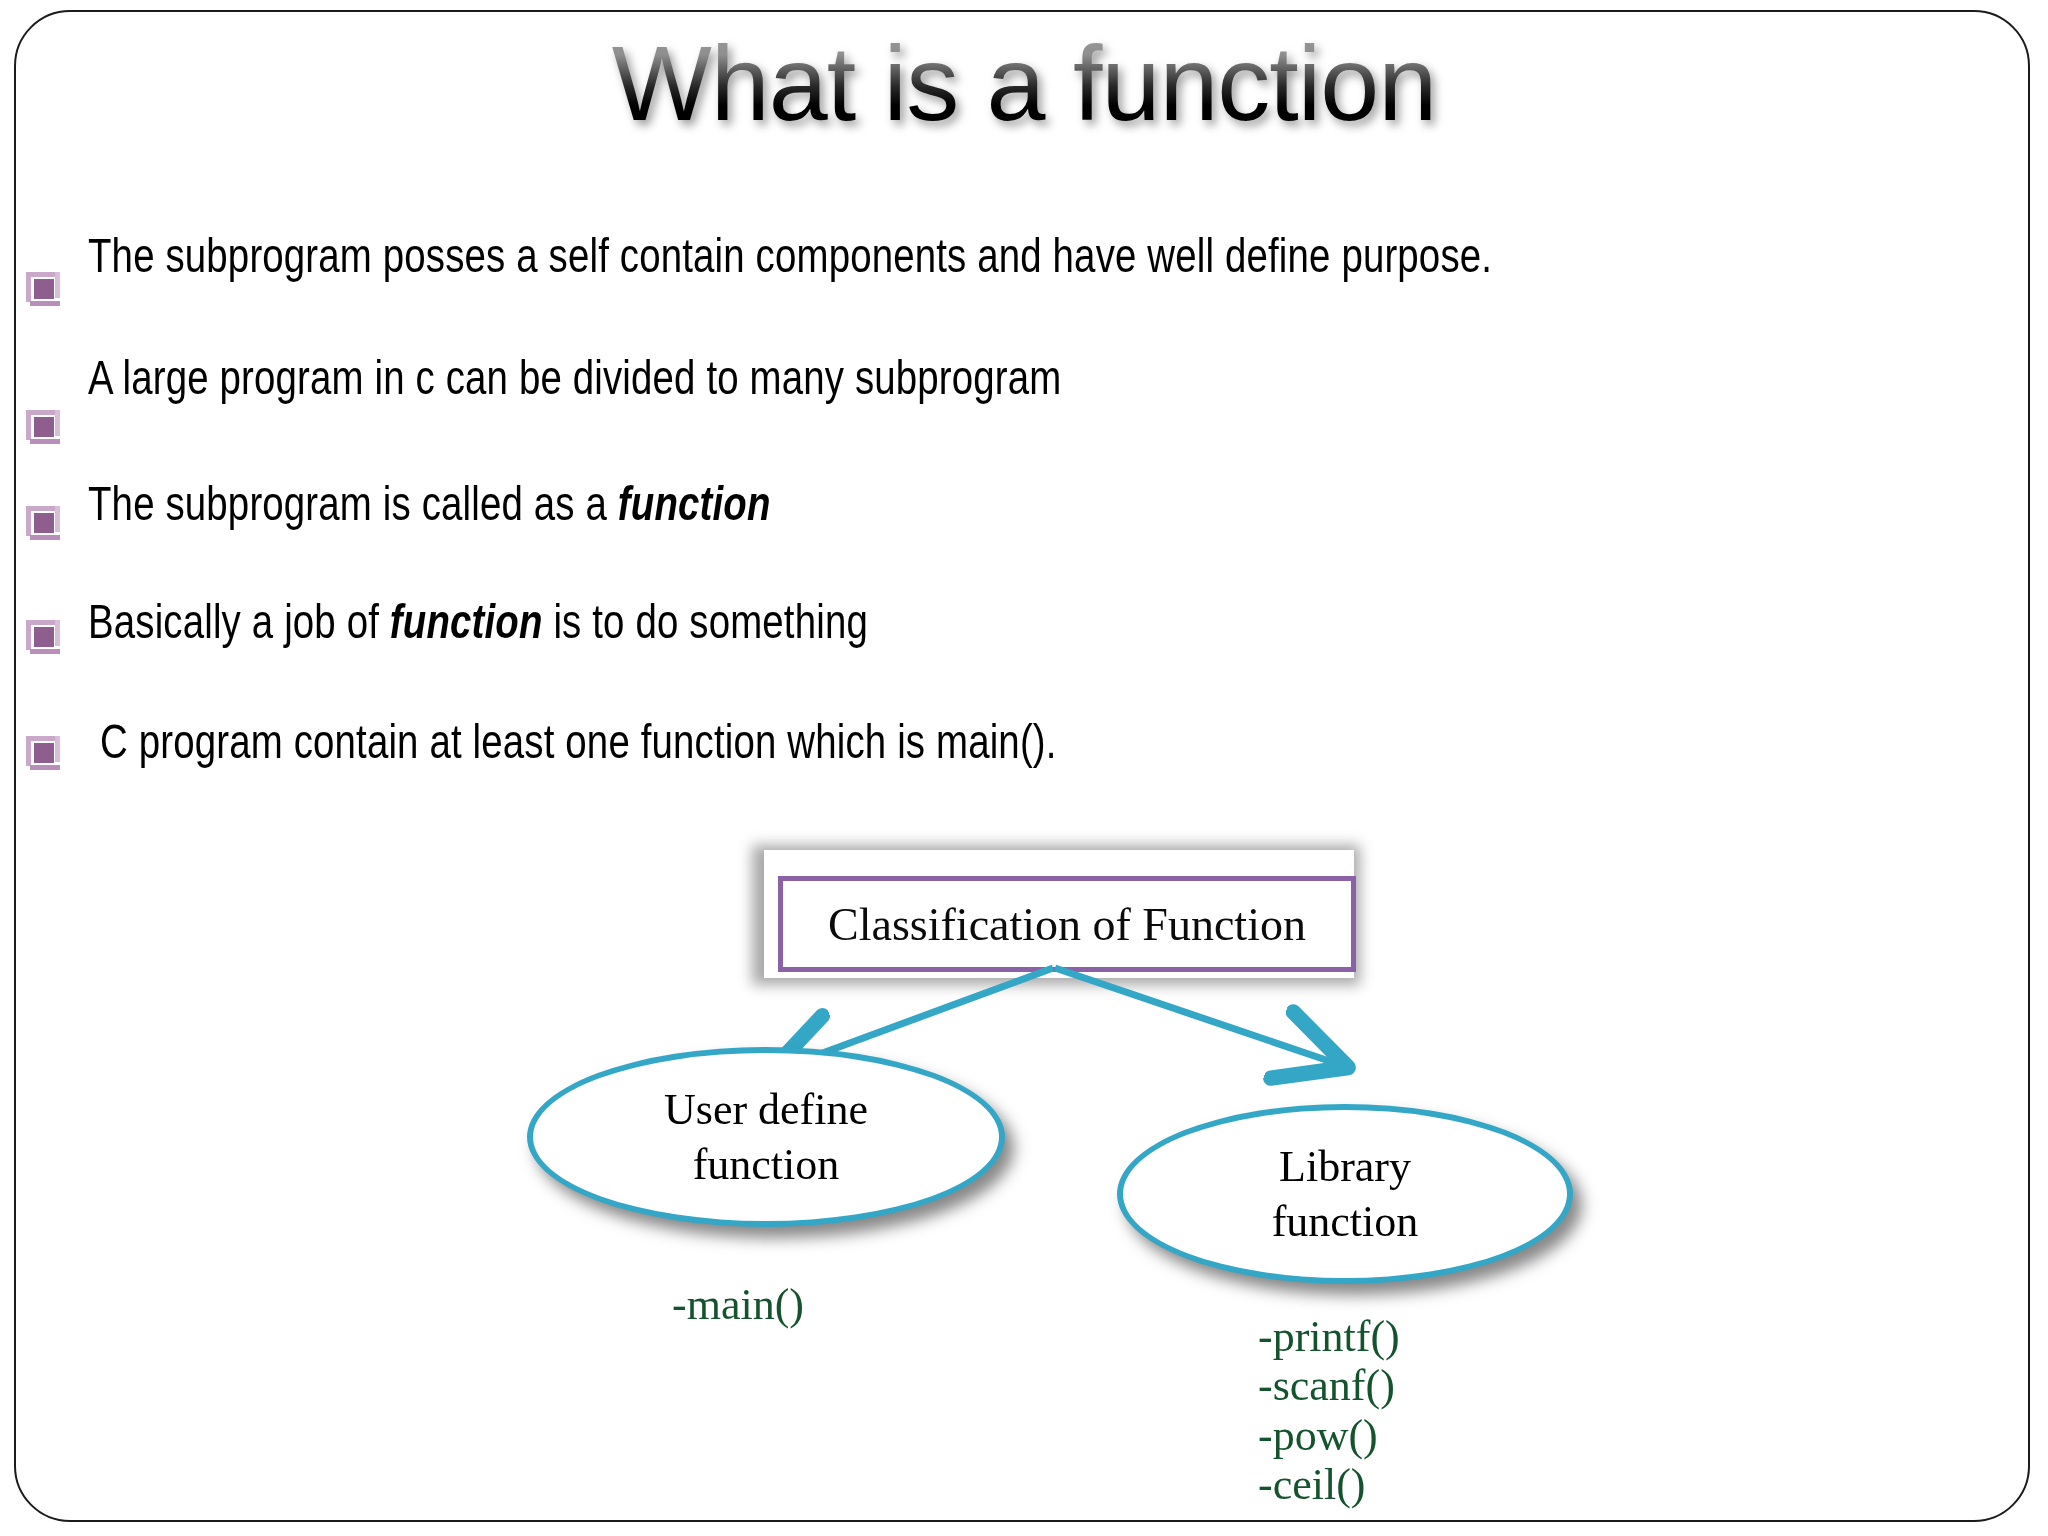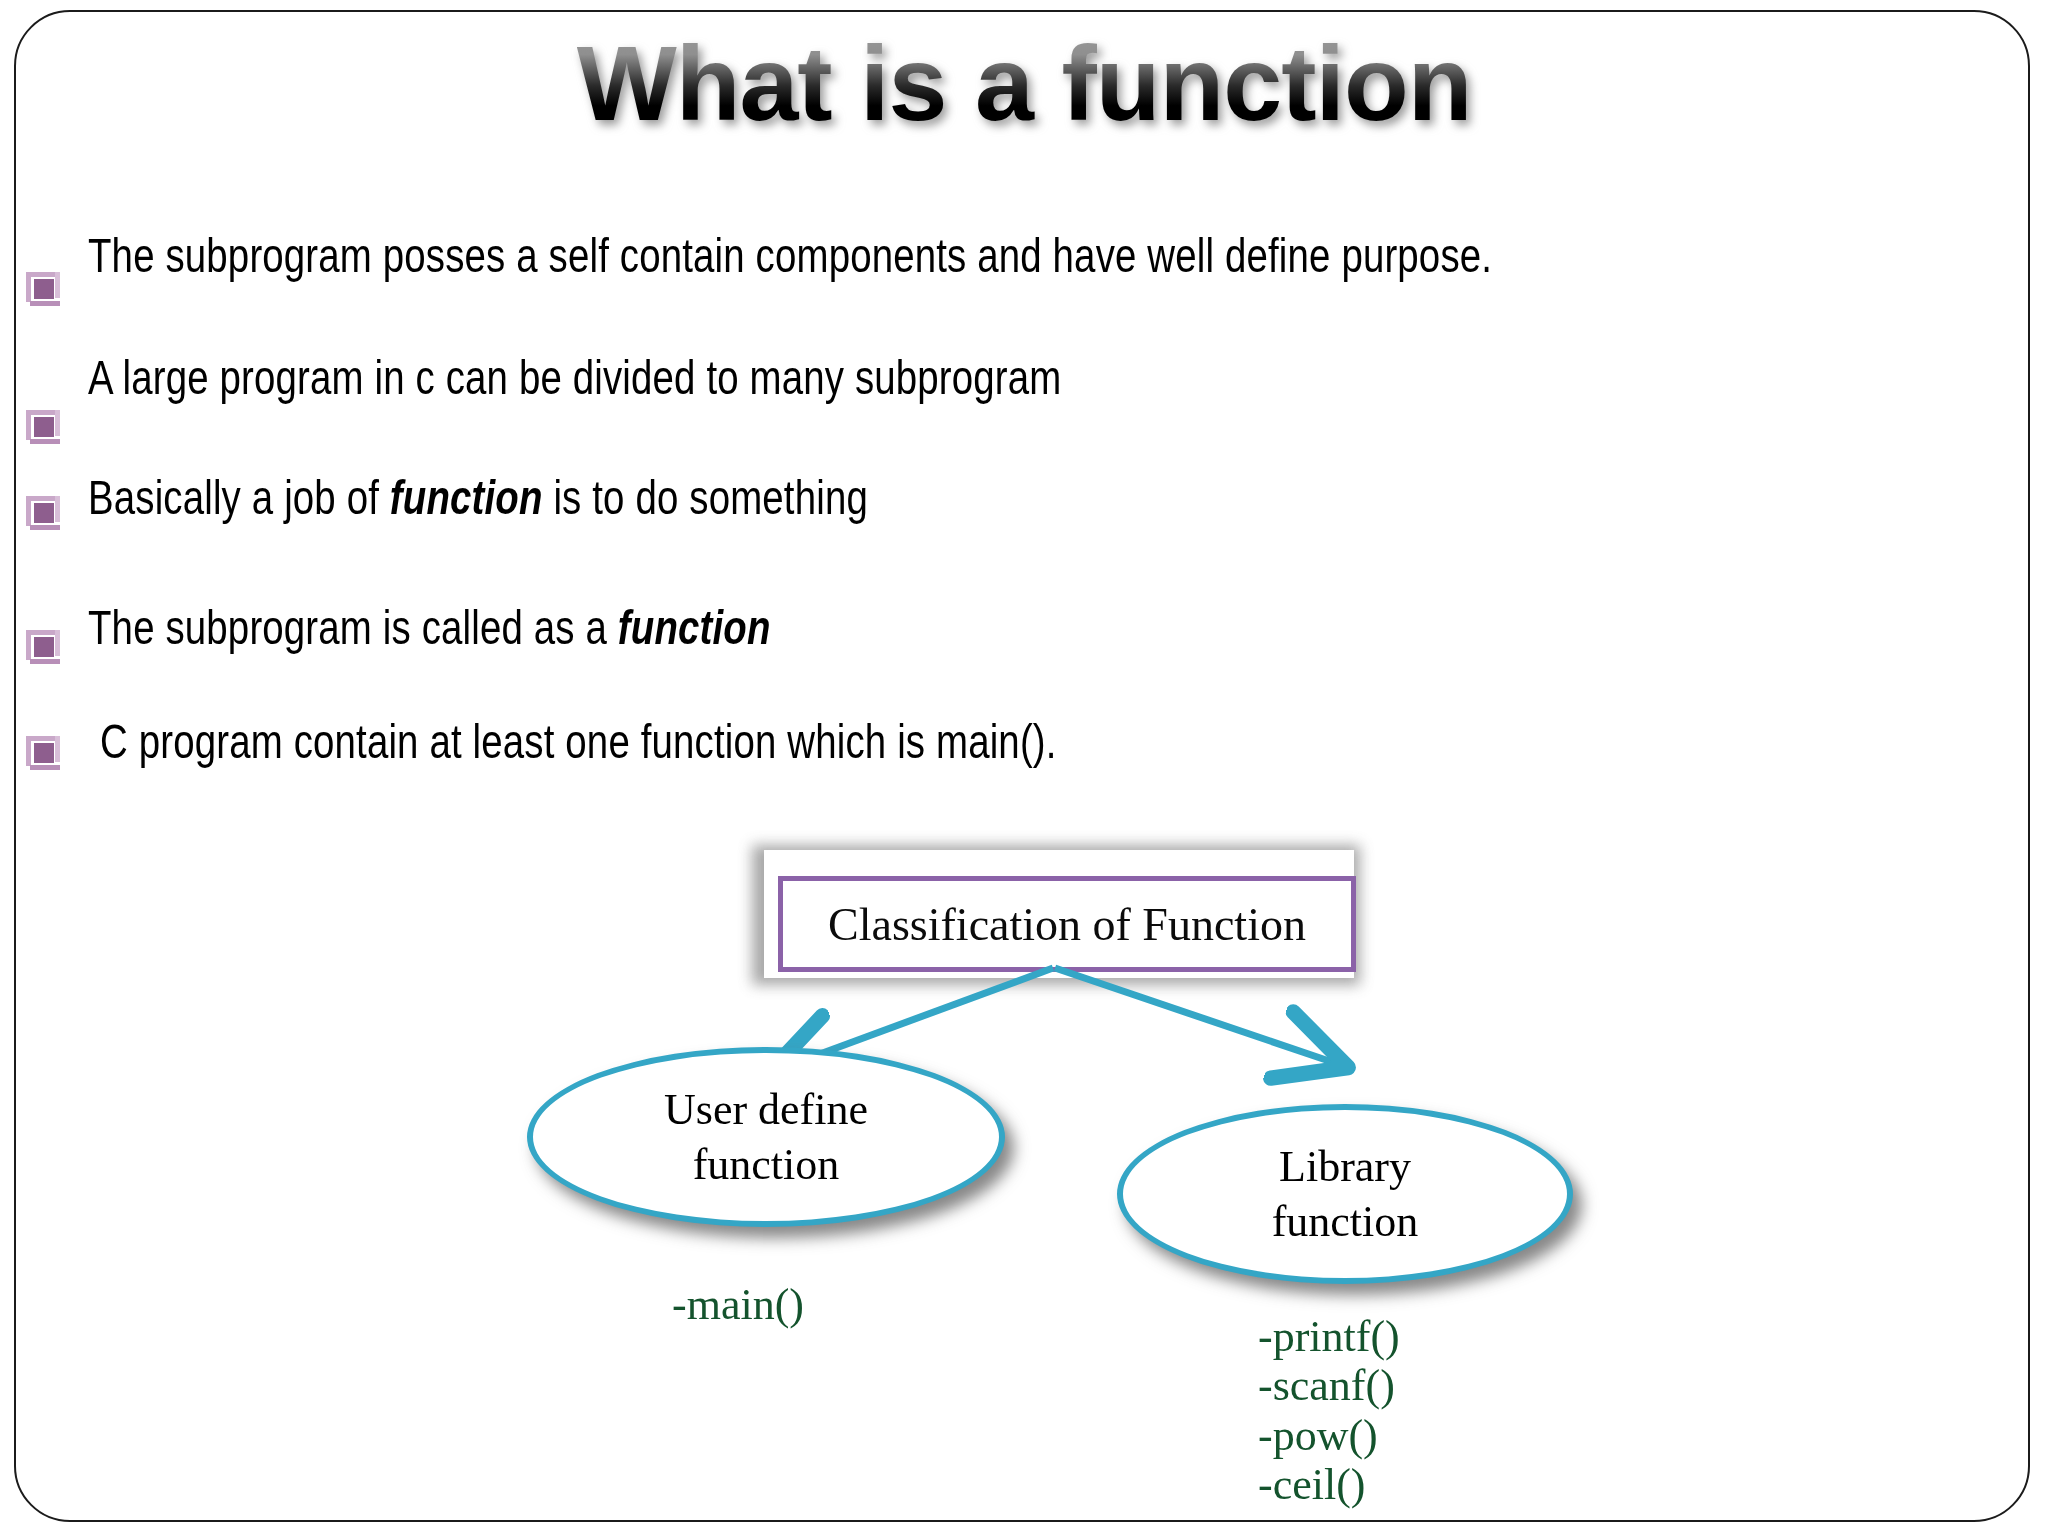--- a/index.html
+++ b/index.html
@@ -35,21 +35,21 @@
   .title-wrap {
     position: absolute;
     left: 0;
     top: 28px;
     width: 2048px;
     text-align: center;
   }
   .title {
     display: inline-block;
     font-family: "Liberation Sans", sans-serif;
-    font-weight: bold;
+    font-weight: normal;
     font-size: 106px;
     line-height: 1.05;
     letter-spacing: -1px;
     background: linear-gradient(to bottom, #9a9a9a 0%, #8f8f8f 24%, #2a2a2a 52%, #000000 70%, #000000 100%);
     -webkit-background-clip: text;
     background-clip: text;
     color: transparent;
     -webkit-text-fill-color: transparent;
     filter: drop-shadow(4px 5px 5px rgba(120,120,120,0.75));
   }
@@ -260,43 +260,43 @@
           <div class="sq-outer-l"></div>
           <div class="sq-outer-r"></div>
           <div class="sq-outer-b"></div>
           <div class="sq-core"></div>
       </div>
       <div class="bullet-text">
         <span>A large program in c can be divided to many subprogram</span>
       </div>
     </div>
 
+    <div class="bullet-row r3">
+      <div class="bullet-icon">
+        <div class="sq-outer-t"></div>
+          <div class="sq-outer-l"></div>
+          <div class="sq-outer-r"></div>
+          <div class="sq-outer-b"></div>
+          <div class="sq-core"></div>
+      </div>
+      <div class="bullet-text">
+        <span>The subprogram is called as a </span><span class="bi">function</span><span></span>
+      </div>
+    </div>
+
     <div class="bullet-row r4">
       <div class="bullet-icon">
         <div class="sq-outer-t"></div>
           <div class="sq-outer-l"></div>
           <div class="sq-outer-r"></div>
           <div class="sq-outer-b"></div>
           <div class="sq-core"></div>
       </div>
       <div class="bullet-text">
         <span>Basically a job of </span><span class="bi">function</span><span> is to do something</span>
-      </div>
-    </div>
-
-    <div class="bullet-row r3">
-      <div class="bullet-icon">
-        <div class="sq-outer-t"></div>
-          <div class="sq-outer-l"></div>
-          <div class="sq-outer-r"></div>
-          <div class="sq-outer-b"></div>
-          <div class="sq-core"></div>
-      </div>
-      <div class="bullet-text">
-        <span>The subprogram is called as a </span><span class="bi">function</span><span></span>
       </div>
     </div>
 
     <div class="bullet-row r5">
       <div class="bullet-icon">
         <div class="sq-outer-t"></div>
           <div class="sq-outer-l"></div>
           <div class="sq-outer-r"></div>
           <div class="sq-outer-b"></div>
           <div class="sq-core"></div>

